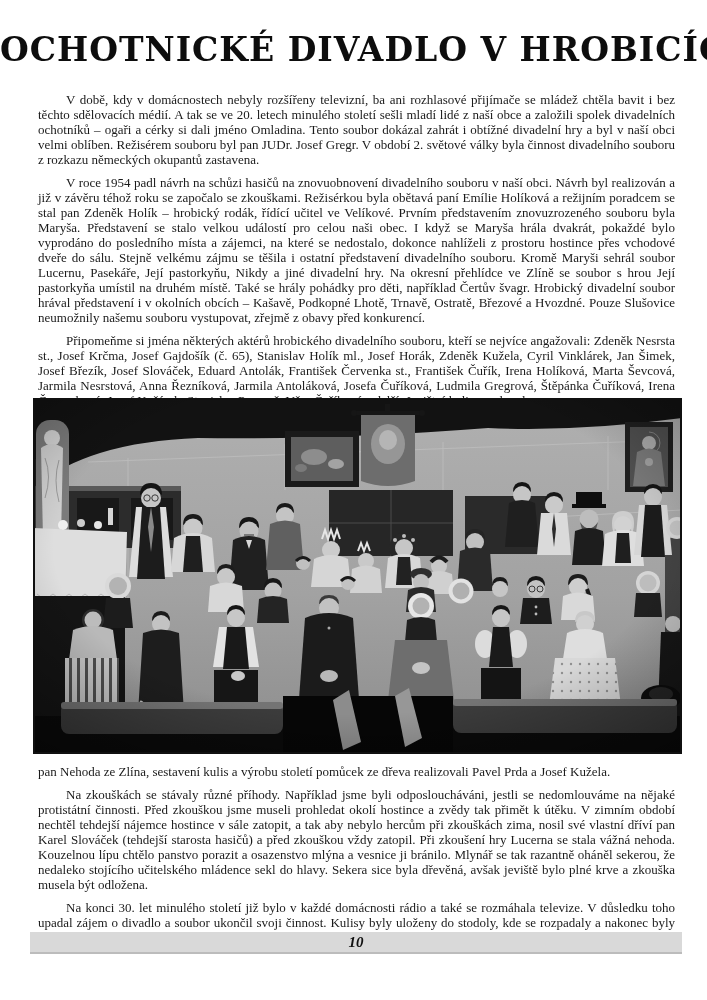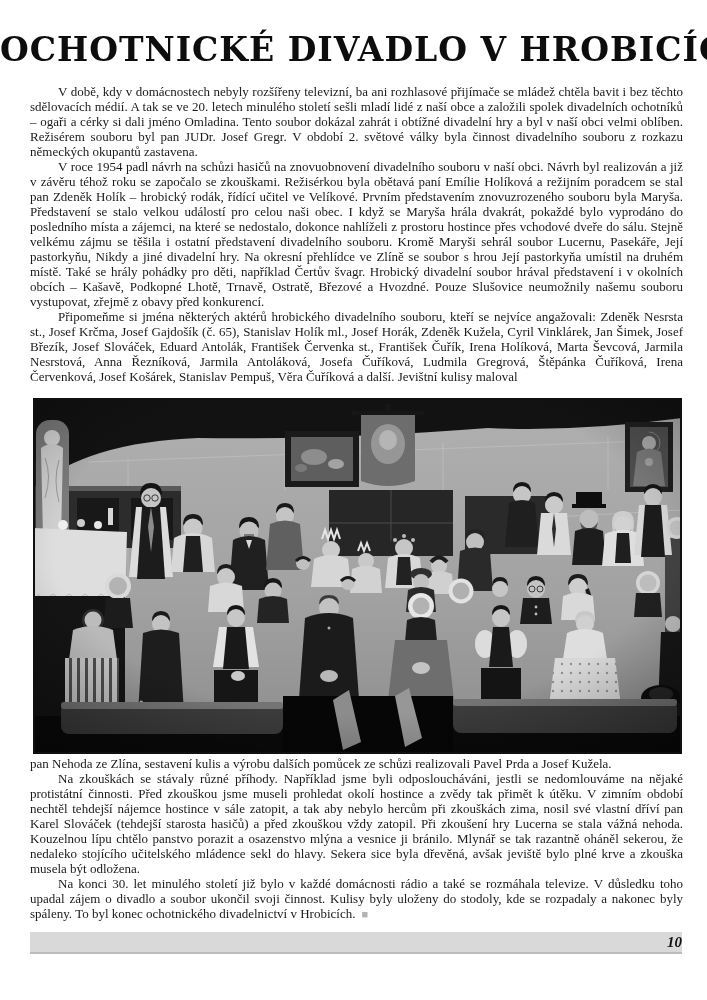--- a/index.html
+++ b/index.html
@@ -5,27 +5,27 @@
   html,body{margin:0;padding:0;background:#ffffff;}
   .page{position:relative;width:707px;height:1000px;background:#ffffff;overflow:hidden;
         font-family:"Liberation Serif",serif;color:#1a1a1a;}
   .title{position:absolute;top:30px;left:0;width:100%;margin:0;text-align:center;
          font-family:"DejaVu Serif",serif;font-weight:bold;font-size:33px;letter-spacing:1px;
          white-space:nowrap;color:#0d0d0d;}
   .textblock{position:absolute;left:30px;width:653px;font-size:13px;line-height:15px;
              text-align:justify;}
   .tb1{top:84px;}
   .tb2{top:756px;}
-  .para{margin:0;text-indent:28px;}
+  .para{margin:8px;text-indent:28px;}
   .para.noindent{text-indent:0;}
   .endmark{color:#b3b3b3;font-size:11px;margin-left:6px;letter-spacing:0;}
   .photo{position:absolute;left:33px;top:398px;width:649px;height:356px;margin:0;padding:0;}
   .photo svg{display:block;width:100%;height:100%;}
   .footer{position:absolute;left:30px;top:932px;width:652px;height:20px;background:#d9d9d9;
-          border-bottom:2px solid #bcbcbc;text-align:right;}
+          border-bottom:2px solid #bcbcbc;text-align:center;}
   .pagenum{font-style:italic;font-weight:bold;font-size:15px;line-height:20px;color:#111;}
 </style>
 </head>
 <body>
 
 <div class="page">
 
   <h1 class="title">OCHOTNICKÉ DIVADLO V HROBICÍCH</h1>
 
   <div class="textblock tb1">
@@ -349,21 +349,21 @@
         <path d="M300,302 l16,-10 12,52 -18,8 Z" fill="#8c8c8c"></path>
         <path d="M362,298 l14,-8 13,50 -17,9 Z" fill="#979797"></path>
       </g>
 
       <rect width="649" height="356" fill="url(#vign)"></rect>
       <rect x="1" y="1" width="647" height="354" fill="none" stroke="#101010" stroke-width="2"></rect>
     </svg>
   </figure>
 
   <div class="textblock tb2">
-    <p class="para noindent">pan Nehoda ze Zlína, sestavení kulis a výrobu dalších pomůcek ze schůzi realizovali Pavel Prda a Josef Kužela.</p>
+    <p class="para noindent">pan Nehoda ze Zlína, sestavení kulis a výrobu století pomůcek ze dřeva realizovali Pavel Prda a Josef Kužela.</p>
     <p class="para">Na zkouškách se stávaly různé příhody. Například jsme byli odposloucháváni, jestli se nedomlouváme na nějaké protistátní činnosti. Před zkouškou jsme museli prohledat okolí hostince a zvědy tak přimět k útěku. V zimním období nechtěl tehdejší nájemce hostince v sále zatopit, a tak aby nebylo hercům při zkouškách zima, nosil své vlastní dříví pan Karel Slováček (tehdejší starosta hasičů) a před zkouškou vždy zatopil. Při zkoušení hry Lucerna se stala vážná nehoda. Kouzelnou lípu chtělo panstvo porazit a osazenstvo mlýna a vesnice ji bránilo. Mlynář se tak razantně oháněl sekerou, že nedaleko stojícího učitelského mládence sekl do hlavy. Sekera sice byla dřevěná, avšak jeviště bylo plné krve a zkouška musela být odložena.</p>
     <p class="para"><span>Na konci 30. let minulého století již bylo v každé domácnosti rádio a také se rozmáhala televize. V důsledku toho upadal zájem o divadlo a soubor ukončil svoji činnost. Kulisy byly uloženy do stodoly, kde se rozpadaly a nakonec byly spáleny. To byl konec ochotnického divadelnictví v Hrobicích.</span><span class="endmark">■</span></p>
   </div>
 
   <div class="footer">
     <span class="pagenum">10</span>
   </div>
 
 </div>
 

